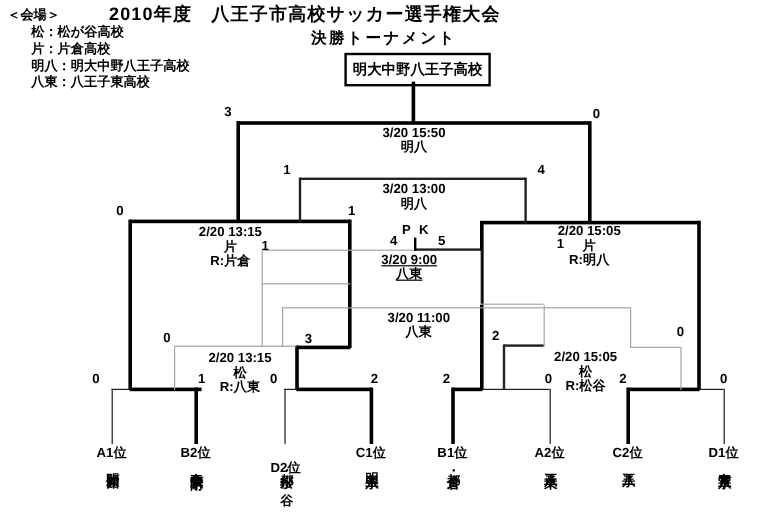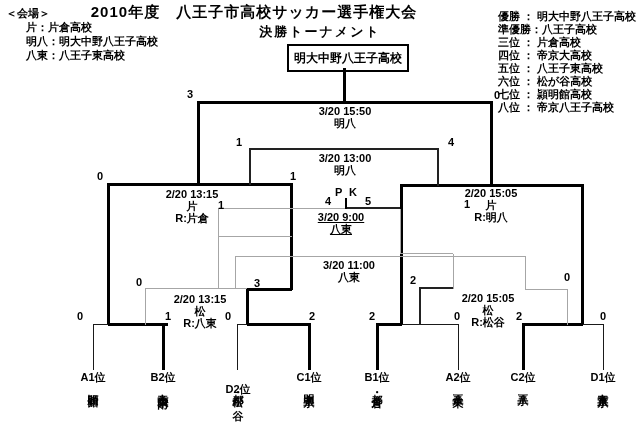--- a/index.html
+++ b/index.html
@@ -32,36 +32,27 @@
 <body>
 
 <div id="stage">
 
   <div class="title">2010年度　八王子市高校サッカー選手権大会</div>
   <div class="subtitle">決勝トーナメント</div>
 
   <div class="legend">
     <div>＜会場＞</div>
     <div class="items">
+      <div>松：松が谷高校</div>
       <div>片：片倉高校</div>
       <div>明八：明大中野八王子高校</div>
       <div>八東：八王子東高校</div>
     </div>
   </div>
 
-  <div class="standings">
-    <div>優勝 ： 明大中野八王子高校</div>
-    <div>準優勝：八王子高校</div>
-    <div>三位 ： 片倉高校</div>
-    <div>四位 ： 帝京大高校</div>
-    <div>五位 ： 八王子東高校</div>
-    <div>六位 ： 松が谷高校</div>
-    <div>七位 ： 頴明館高校</div>
-    <div>八位 ： 帝京八王子高校</div>
-  </div>
 
   <div class="champ">明大中野八王子高校</div>
 
   <div class="ln v" style="left:343px;top:68px;height:35px;"></div>
   <div class="ln h" style="left:198px;top:101px;width:294px;"></div>
   <div class="ln v" style="left:197px;top:101px;height:84px;"></div>
   <div class="ln v" style="left:490px;top:101px;height:85px;"></div>
   <div class="ln h" style="left:108px;top:183px;width:184px;"></div>
   <div class="ln h" style="left:402px;top:184px;width:181px;"></div>
   <div class="ln v" style="left:107px;top:183px;height:142px;"></div>

